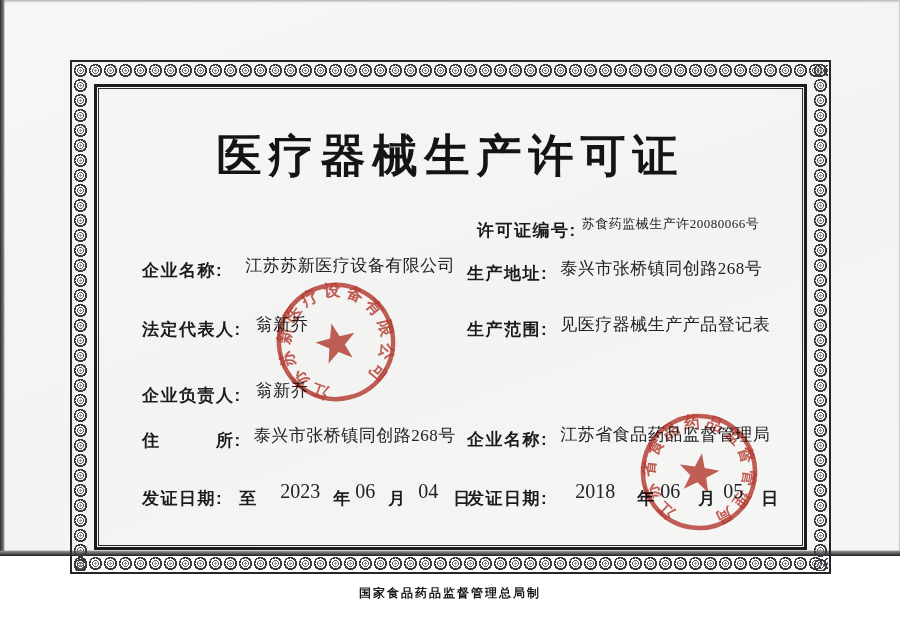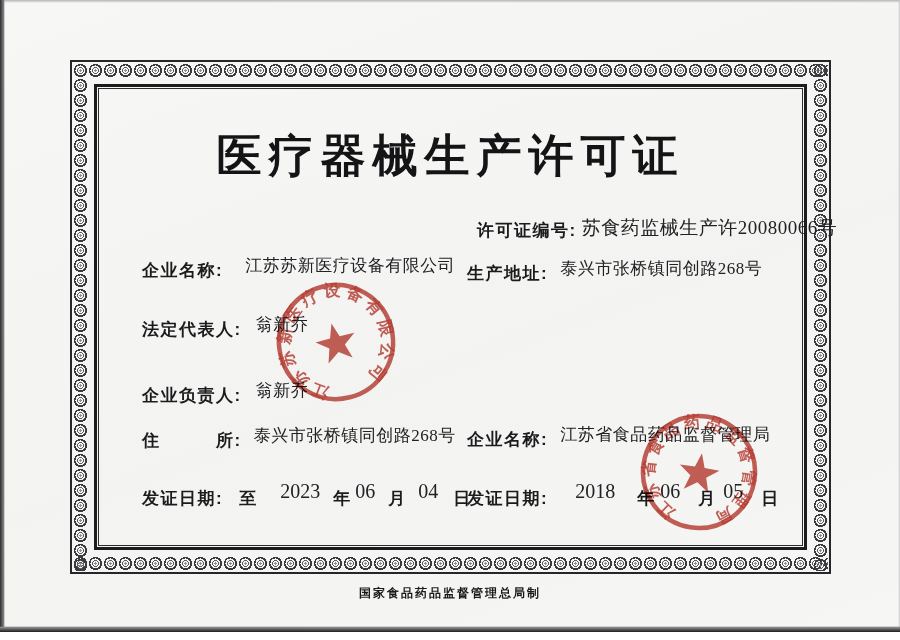--- a/index.html
+++ b/index.html
@@ -1,19 +1,19 @@
 <!DOCTYPE html>
 <html><head>
 <meta charset="utf-8">
 <style>
   * { margin:0; padding:0; box-sizing:border-box; }
   html,body { width:900px; height:640px; overflow:hidden; }
   body { font-family:"Liberation Sans", sans-serif; background:#ffffff; }
 
-  .screen { position:relative; width:900px; height:632px;
+  .screen { position:relative; width:900px; height:556px;
             background:linear-gradient(160deg,#f7f7f5 0%, #f3f3f1 55%, #f6f6f4 100%); }
 
   
   .edge-left   { position:absolute; left:0; top:0; width:5px; height:100%;
                  background:linear-gradient(to right,#2d2d2f,#7d7d80 70%,transparent); }
   .edge-bottom { position:absolute; left:0; bottom:0; width:100%; height:6px;
                  background:linear-gradient(to top,#1d1d1f,#88888a 75%,transparent); }
   .edge-top    { position:absolute; left:0; top:0; width:100%; height:3px;
                  background:linear-gradient(to bottom,#b5b5ba,transparent); }
   .edge-right  { position:absolute; right:0; top:0; width:2px; height:100%;
@@ -77,21 +77,21 @@
     <div class="band band-v band-right"></div>
     <div class="frame-inner">
       <div class="frame-inner2"></div>
     </div>
   </div>
 
   <div class="cert-title">医疗器械生产许可证</div>
 
   <div class="row" style="left:477px; top:219px;">
     <span class="lbl">许可证编号:</span>
-    <span class="val" style="font-size:19px; margin-left:5px; top:-4px;">苏食药监械生产许20080066号</span>
+    <span class="val" style="font-size:13px; margin-left:5px; top:-4px;">苏食药监械生产许20080066号</span>
   </div>
 
   <div class="row" style="left:142px; top:259px;">
     <span class="lbl">企业名称:</span>
     <span class="val" style="margin-left:22px;">江苏苏新医疗设备有限公司</span>
   </div>
   <div class="row" style="left:142px; top:318px;">
     <span class="lbl">法定代表人:</span>
     <span class="val" style="margin-left:14px;">翁新乔</span>
   </div>
@@ -100,20 +100,24 @@
     <span class="val" style="margin-left:14px;">翁新乔</span>
   </div>
   <div class="row" style="left:142px; top:429px;">
     <span class="lbl">住　　　所:</span>
     <span class="val" style="margin-left:12px;">泰兴市张桥镇同创路268号</span>
   </div>
 
   <div class="row" style="left:467px; top:262px;">
     <span class="lbl">生产地址:</span>
     <span class="val" style="margin-left:12px;">泰兴市张桥镇同创路268号</span>
+  </div>
+  <div class="row" style="left:467px; top:318px;">
+    <span class="lbl">生产范围:</span>
+    <span class="val" style="margin-left:12px;">见医疗器械生产产品登记表</span>
   </div>
   <div class="row" style="left:467px; top:428px;">
     <span class="lbl">企业名称:</span>
     <span class="val" style="margin-left:12px;">江苏省食品药品监督管理局</span>
   </div>
 
   <div class="row" style="left:142px; top:487px;">
     <span class="lbl">发证日期:</span>
     <span class="unit" style="margin-left:16px;">至</span>
     <span class="num" style="margin-left:24px;">2023</span>

